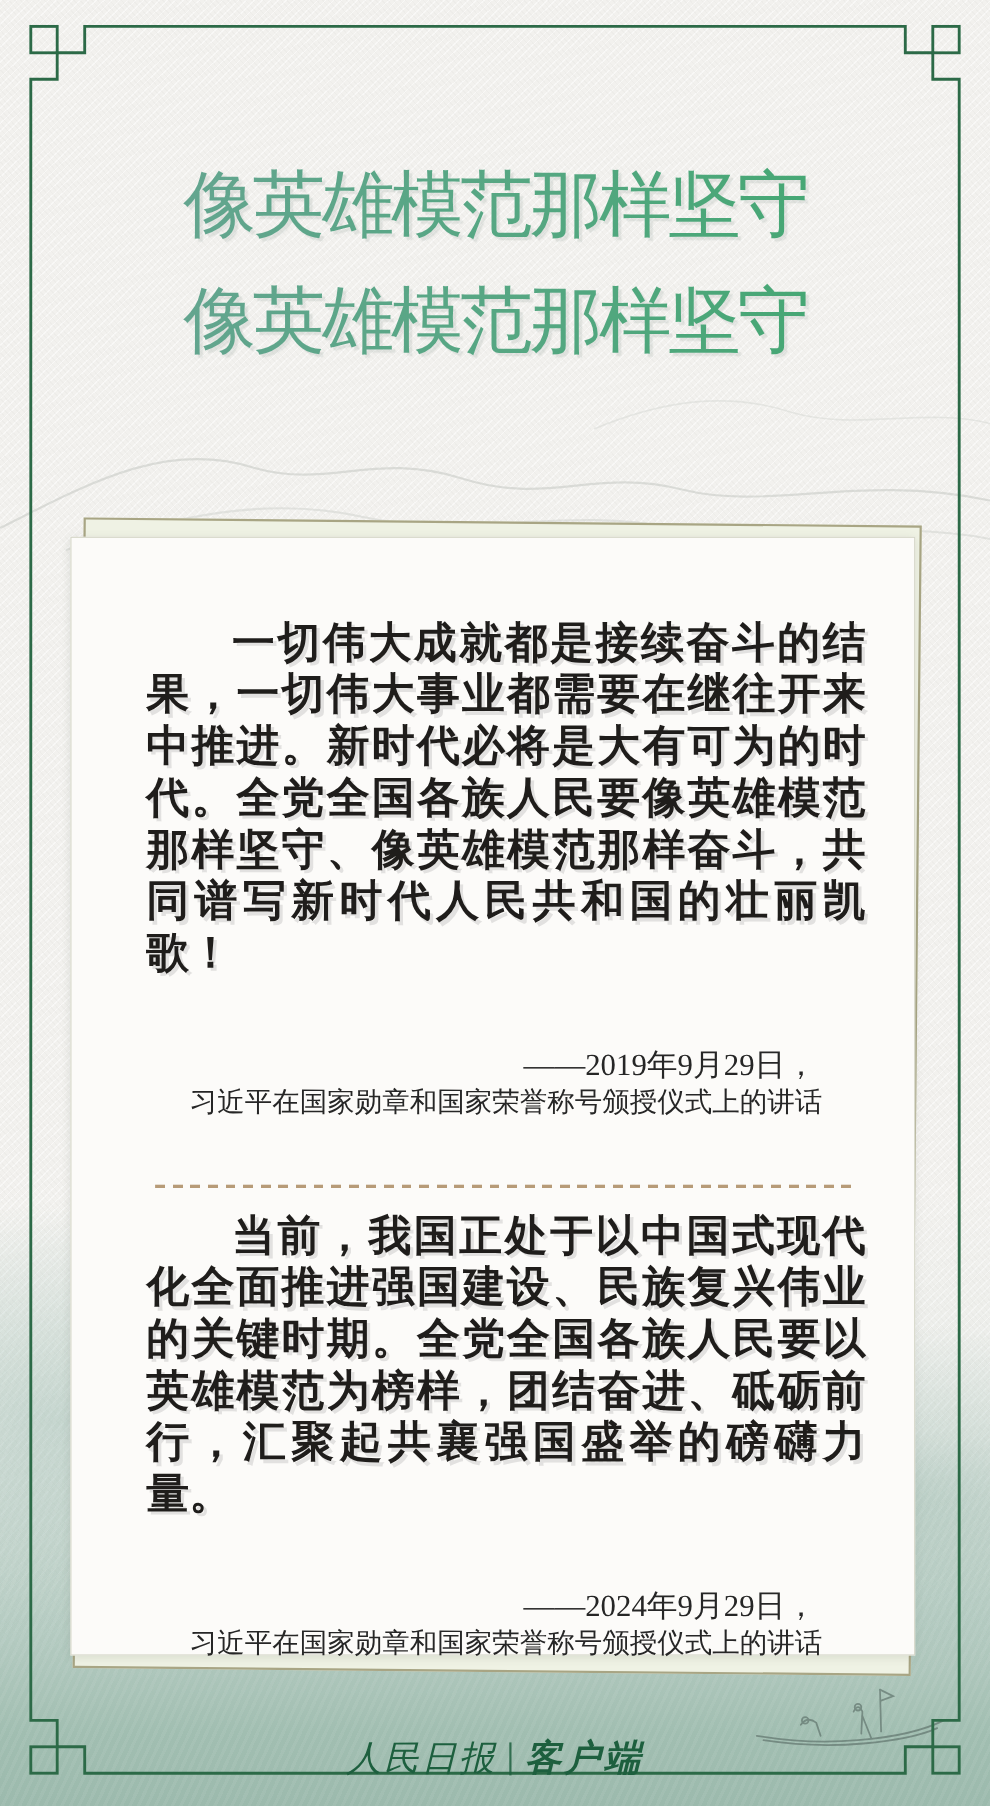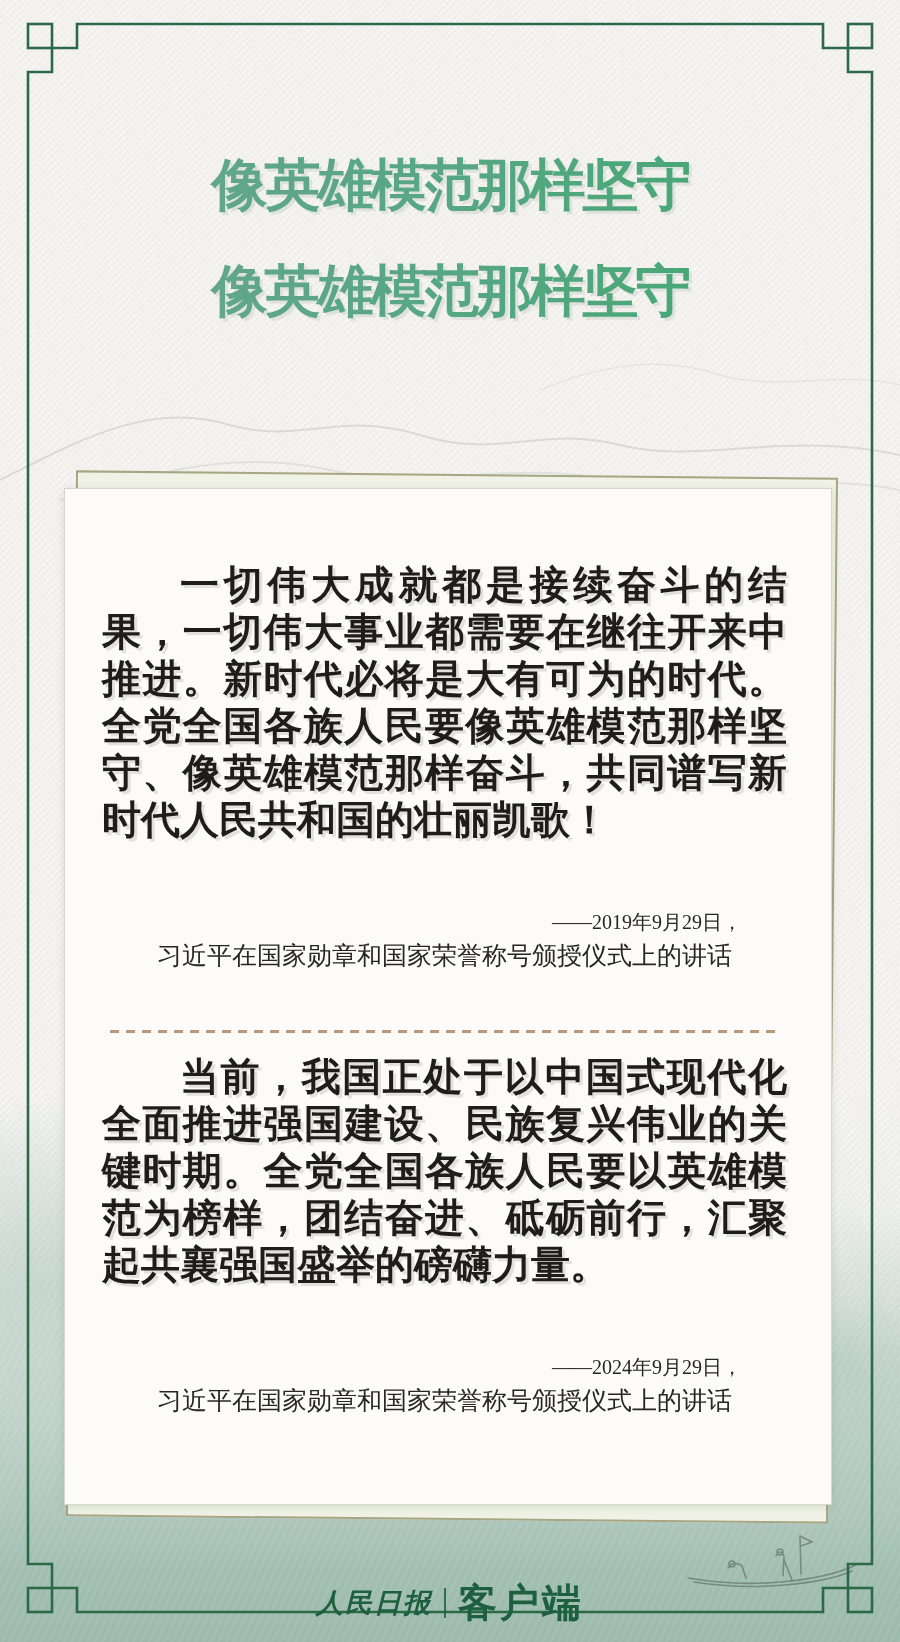--- a/index.html
+++ b/index.html
@@ -23,59 +23,59 @@
         rgba(160,190,178,0.72) 70%, #a1beb1 88%, #9cbaad 100%);
   }
   .wash:after{
     content:"";position:absolute;inset:0;
     background:repeating-linear-gradient(115deg, rgba(255,255,255,0.06) 0 3px, transparent 3px 7px);
   }
   
   .title{position:absolute;left:0;right:0;top:132px;text-align:center;z-index:3;
     filter:drop-shadow(3px 3px 0 rgba(60,90,75,0.10));}
   .title-line{
-    font-weight:700;font-size:56px;line-height:106px;letter-spacing:-3px;
+    font-weight:400;font-size:66px;line-height:106px;letter-spacing:-3px;
     background:linear-gradient(97deg,#6ba496 0%,#54a781 55%,#3ca76b 100%);
     -webkit-background-clip:text;background-clip:text;color:transparent;
   }
   
   .backsheet{
     position:absolute;left:71px;top:474px;width:762px;height:1046px;
     background:#eff2e4;border:2px solid #a8a584;box-sizing:border-box;
     transform:rotate(0.55deg);z-index:2;
   }
   .card{
     position:absolute;left:64px;top:488px;width:768px;height:1017px;box-sizing:border-box;
     background:#fcfbf9;border:1px solid #d6d7c9;box-shadow:0 2px 8px rgba(90,100,90,0.16);
-    padding:72px 44px 0 37px;z-index:3;
+    padding:72px 44px 0 68px;z-index:3;
   }
   .quote{
     font-family:"DejaVu Serif","Liberation Serif",serif;font-weight:700;
     font-size:39px;line-height:47px;color:#1f1d1b;text-align:justify;text-indent:2em;
     margin:0;text-shadow:3px 3px 0 rgba(110,110,110,0.18);
   }
   .attr{font-family:"Liberation Serif","DejaVu Serif",serif;color:#262626;}
-  .attr-date{margin-top:64px;text-align:right;padding-right:45px;font-size:20px;line-height:30px;}
+  .attr-date{margin-top:64px;text-align:right;padding-right:45px;font-size:28px;line-height:30px;}
   .attr-src{margin-top:4px;text-align:center;font-size:25px;line-height:29px;}
   .divider{
     height:3px;margin:60px 8px 0 8px;
     background:repeating-linear-gradient(90deg,#b79b78 0 9px,transparent 9px 16px);
   }
   .quote2{margin-top:20px;}
   
   .frame{position:absolute;left:0;top:0;z-index:5;pointer-events:none;}
   
   .footer{
     position:absolute;left:0;right:0;top:1576px;z-index:6;
     display:flex;align-items:center;justify-content:center;gap:12px;color:#1d5f3e;
   }
-  .brand{font-family:"DejaVu Serif","Liberation Serif",serif;font-style:italic;font-weight:700;
-    font-size:27px;letter-spacing:2px;}
+  .brand{font-family:"DejaVu Serif","Liberation Serif",serif;font-style:italic;font-weight:400;
+    font-size:32px;letter-spacing:2px;}
   .logo-sep{width:2px;height:30px;background:#1d5f3e;opacity:.85;}
-  .product{font-family:"Liberation Sans",sans-serif;font-weight:800;font-size:39px;letter-spacing:3px;}
+  .product{font-family:"Liberation Sans",sans-serif;font-weight:800;font-size:33px;letter-spacing:3px;font-style:italic;}
   .boat{position:absolute;left:680px;top:1526px;z-index:4;opacity:.65;}
 </style>
 </head>
 <body>
 
 <div class="canvas">
 
   <svg class="mountains" viewBox="0 0 900 190" fill="none">
     <path d="M0,150 C80,110 150,70 230,95 C300,115 340,80 420,105 C500,130 540,95 620,115 C700,135 780,100 900,125" stroke="#c6c9c4" stroke-width="2"></path>
     <path d="M60,170 C160,140 240,120 330,140 C420,160 520,130 610,150 C700,168 800,140 900,160" stroke="#d2d4d0" stroke-width="2"></path>

